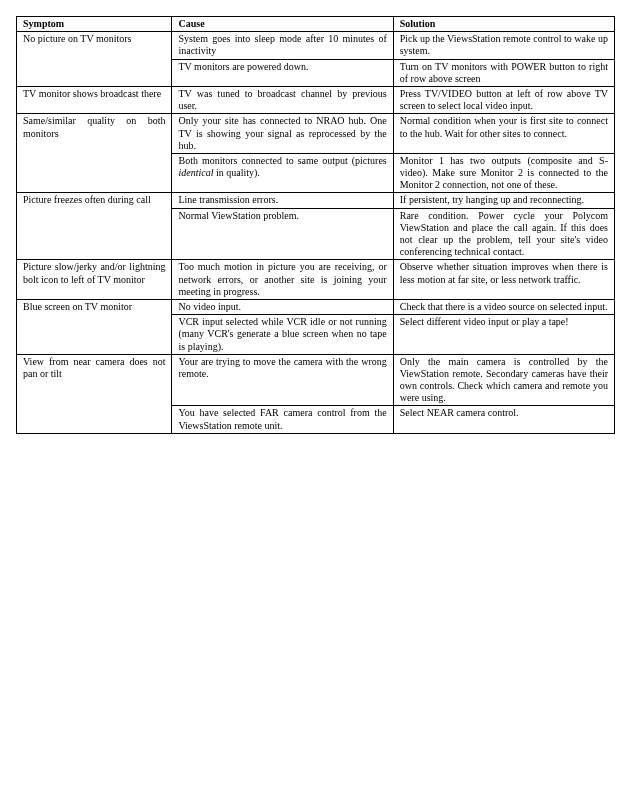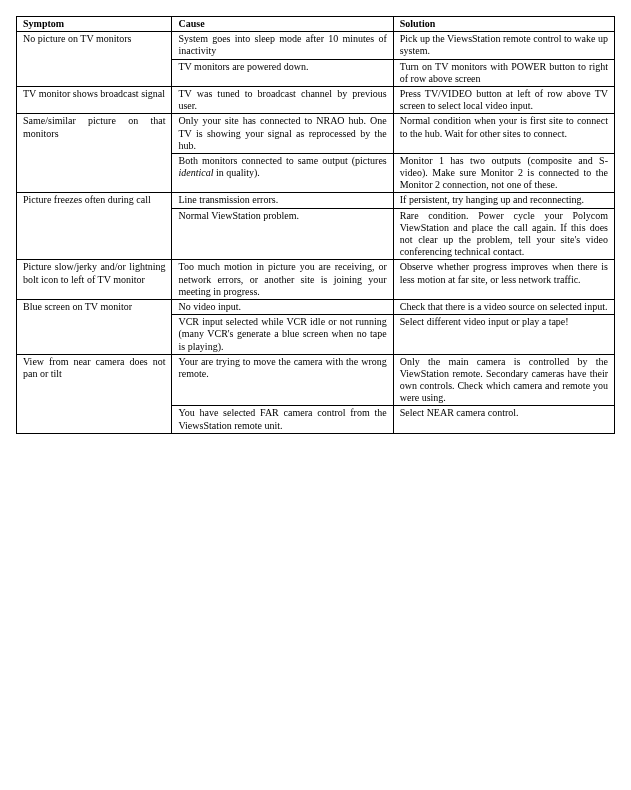--- a/index.html
+++ b/index.html
@@ -54,46 +54,46 @@
       <tr>
         <td rowspan="2" class="justify">No picture on TV monitors</td>
         <td class="justify">System goes into sleep mode after 10 minutes of inactivity</td>
         <td class="justify">Pick up the ViewsStation remote control to wake up system.</td>
       </tr>
       <tr>
         <td class="justify">TV monitors are powered down.</td>
         <td class="justify">Turn on TV monitors with POWER button to right of row above screen</td>
       </tr>
       <tr>
-        <td rowspan="1" class="justify">TV monitor shows broadcast signal</td>
+        <td rowspan="1" class="justify">TV monitor shows broadcast there</td>
         <td class="justify">TV was tuned to broadcast channel by previous user.</td>
         <td class="justify">Press TV/VIDEO button at left of row above TV screen to select local video input.</td>
       </tr>
       <tr>
-        <td rowspan="2" class="justify">Same/similar picture on that monitors</td>
+        <td rowspan="2" class="justify">Same/similar quality on both monitors</td>
         <td class="justify">Only your site has connected to NRAO hub. One TV is showing your signal as reprocessed by the hub.</td>
         <td class="justify">Normal condition when your is first site to connect to the hub. Wait for other sites to connect.</td>
       </tr>
       <tr>
         <td class="justify">Both monitors connected to same output (pictures <em>identical</em> in quality).</td>
         <td class="justify">Monitor 1 has two outputs (composite and S-video). Make sure Monitor 2 is connected to the Monitor 2 connection, not one of these.</td>
       </tr>
       <tr>
         <td rowspan="2" class="justify">Picture freezes often during call</td>
         <td class="justify">Line transmission errors.</td>
         <td class="justify">If persistent, try hanging up and reconnecting.</td>
       </tr>
       <tr>
         <td class="justify">Normal ViewStation problem.</td>
         <td class="justify">Rare condition. Power cycle your Polycom ViewStation and place the call again. If this does not clear up the problem, tell your site's video conferencing technical contact.</td>
       </tr>
       <tr>
         <td rowspan="1" class="justify">Picture slow/jerky and/or lightning bolt icon to left of TV monitor</td>
         <td class="justify">Too much motion in picture you are receiving, or network errors, or another site is joining your meeting in progress.</td>
-        <td class="justify">Observe whether progress improves when there is less motion at far site, or less network traffic.</td>
+        <td class="justify">Observe whether situation improves when there is less motion at far site, or less network traffic.</td>
       </tr>
       <tr>
         <td rowspan="2" class="justify">Blue screen on TV monitor</td>
         <td class="justify">No video input.</td>
         <td class="justify">Check that there is a video source on selected input.</td>
       </tr>
       <tr>
         <td class="justify">VCR input selected while VCR idle or not running (many VCR's generate a blue screen when no tape is playing).</td>
         <td class="justify">Select different video input or play a tape!</td>
       </tr>

